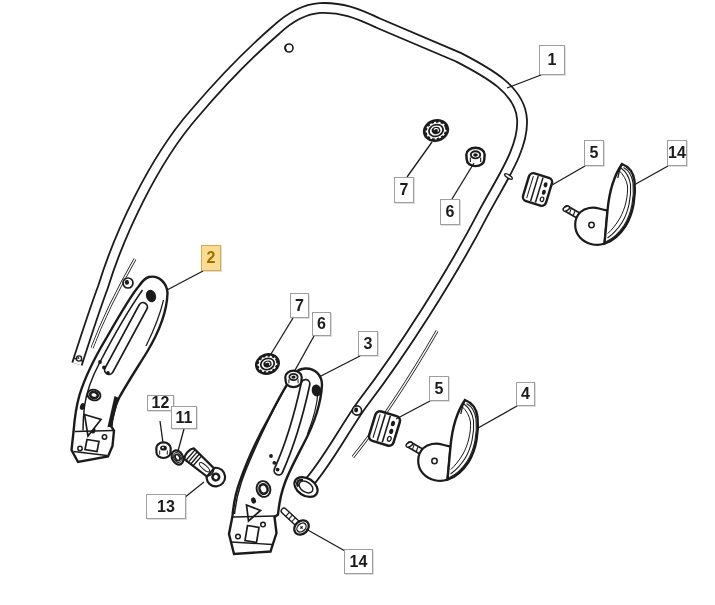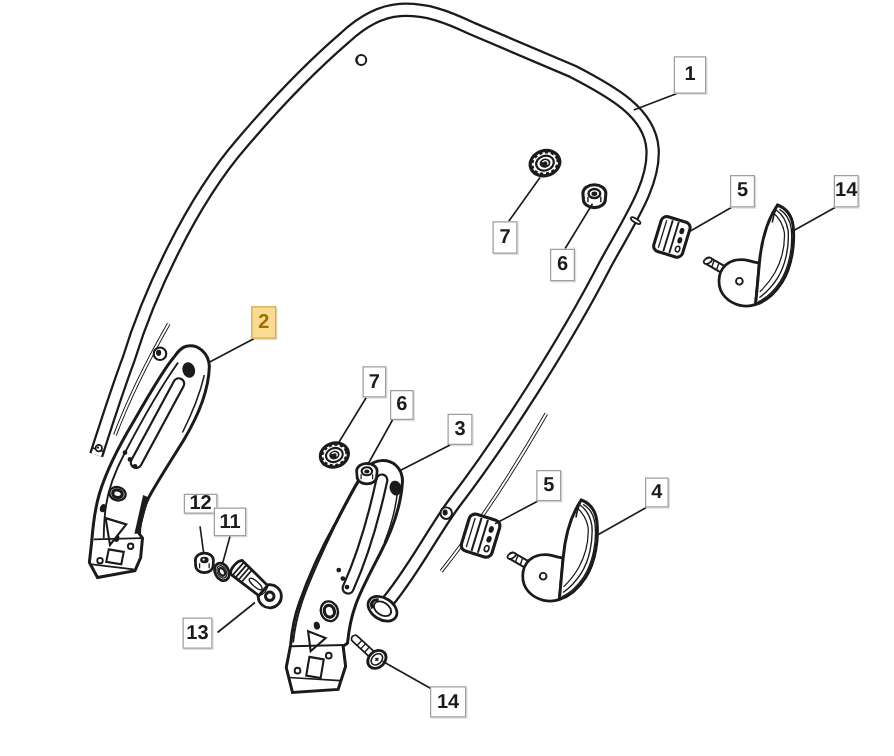--- a/index.html
+++ b/index.html
@@ -226,15 +226,15 @@
     <div class="callout" style="left: 440px; top: 199px; width: 20px; height: 26px;">6</div>
     <div class="callout" style="left: 584px; top: 140px; width: 20px; height: 26px;">5</div>
     <div class="callout" style="left: 667px; top: 140px; width: 20px; height: 26px;">14</div>
     <div class="callout" style="left: 290px; top: 293px; width: 19px; height: 25px;">7</div>
     <div class="callout" style="left: 312px; top: 312px; width: 19px; height: 24px;">6</div>
     <div class="callout" style="left: 358px; top: 331px; width: 20px; height: 25px;">3</div>
     <div class="callout" style="left: 429px; top: 376px; width: 20px; height: 25px;">5</div>
     <div class="callout" style="left: 516px; top: 382px; width: 19px; height: 24px;">4</div>
     <div class="callout" style="left: 147px; top: 395px; width: 27px; height: 16px;">12</div>
     <div class="callout" style="left: 171px; top: 406px; width: 26px; height: 23px;">11</div>
-    <div class="callout" style="left: 146px; top: 494px; width: 24px; height: 25px;">13</div>
+    <div class="callout" style="left: 146px; top: 494px; width: 40px; height: 25px;">13</div>
     <div class="callout" style="left: 344px; top: 549px; width: 29px; height: 25px;">14</div>
   </div>
 
 </body></html>

